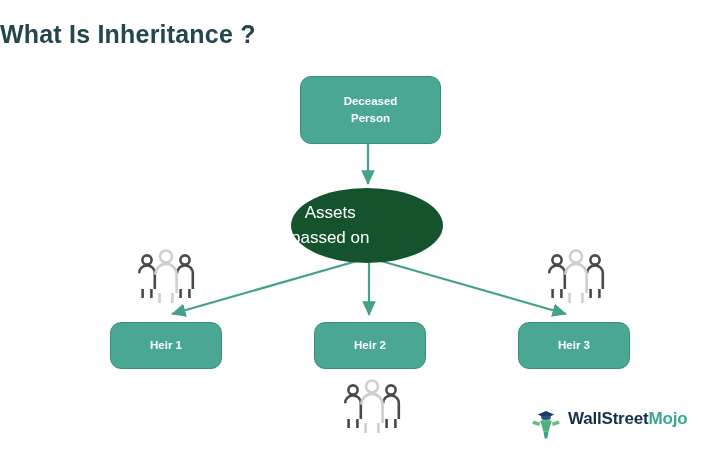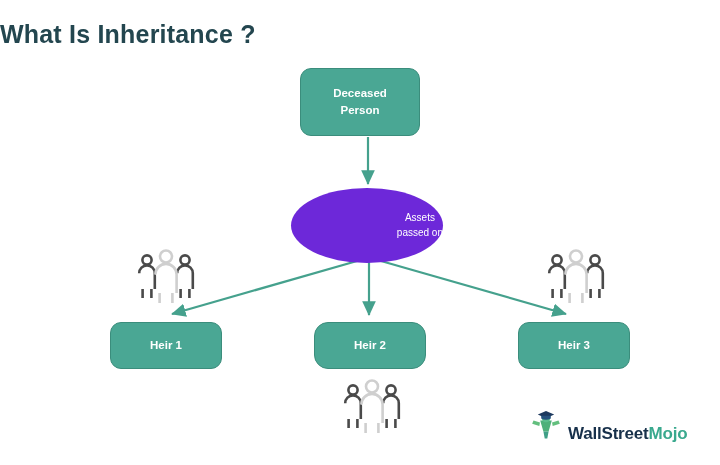--- a/index.html
+++ b/index.html
@@ -43,46 +43,46 @@
     font-weight: bold;
     display: flex;
     align-items: center;
     justify-content: center;
     text-align: center;
     line-height: 1.45;
     box-sizing: border-box;
   }
   .node-deceased {
     left: 300px;
-    top: 68px;
-    width: 120px;
+    top: 76px;
+    width: 141px;
     height: 68px;
   }
   .heir {
     width: 112px;
     height: 47px;
   }
   .heir-1 { left: 110px; top: 322px; }
-  .heir-2 { left: 314px; top: 322px; border-radius: 14px; }
+  .heir-2 { left: 314px; top: 322px; }
   .heir-3 { left: 518px; top: 322px; align-items: center; }
 
   
   .ellipse {
     position: absolute;
     left: 291px;
     top: 188px;
     width: 152px;
     height: 75px;
-    background: #6d28d9;
+    background: #14532d;
     border-radius: 50%;
     color: #ffffff;
-    font-size: 10px;
+    font-size: 17px;
     display: flex;
     align-items: center;
-    justify-content: flex-end;
+    justify-content: flex-start;
     text-align: center;
     line-height: 1.45;
     box-sizing: border-box;
   }
 
   
   .arrow-layer {
     position: absolute;
     left: 0;
     top: 0;
@@ -98,21 +98,21 @@
   .people-left   { left: 134px; top: 248px; }
   .people-right  { left: 544px; top: 248px; }
   .people-bottom { left: 340px; top: 378px; }
 
   
   .brand {
     position: absolute;
     left: 531px;
     top: 409px;
     display: flex;
-    align-items: flex-end;
+    align-items: flex-start;
     gap: 7px;
   }
   .brand-text {
     font-size: 17px;
     font-weight: bold;
     letter-spacing: -0.2px;
     white-space: nowrap;
   }
   .brand-text .w1 { color: #17304a; }
   .brand-text .w2 { color: #3aa98e; }

